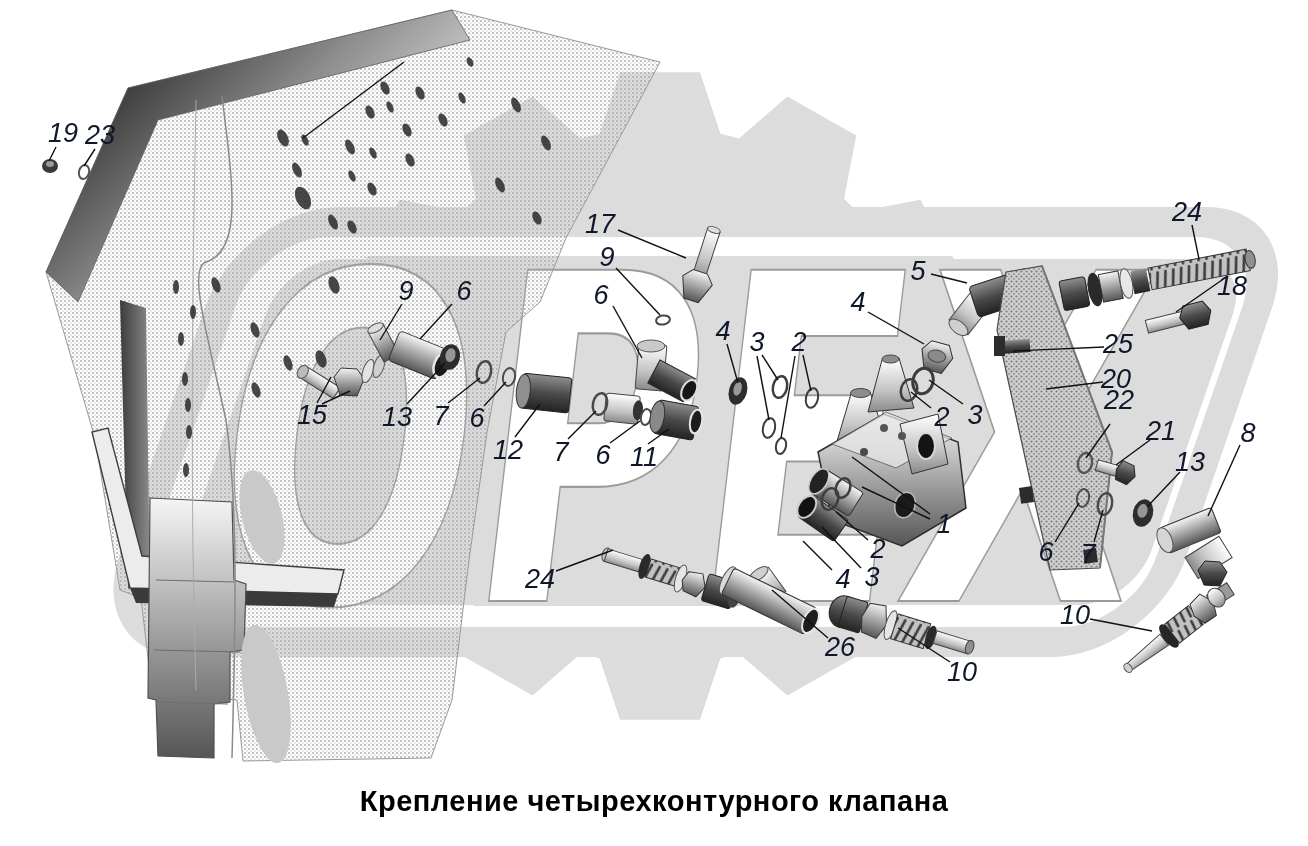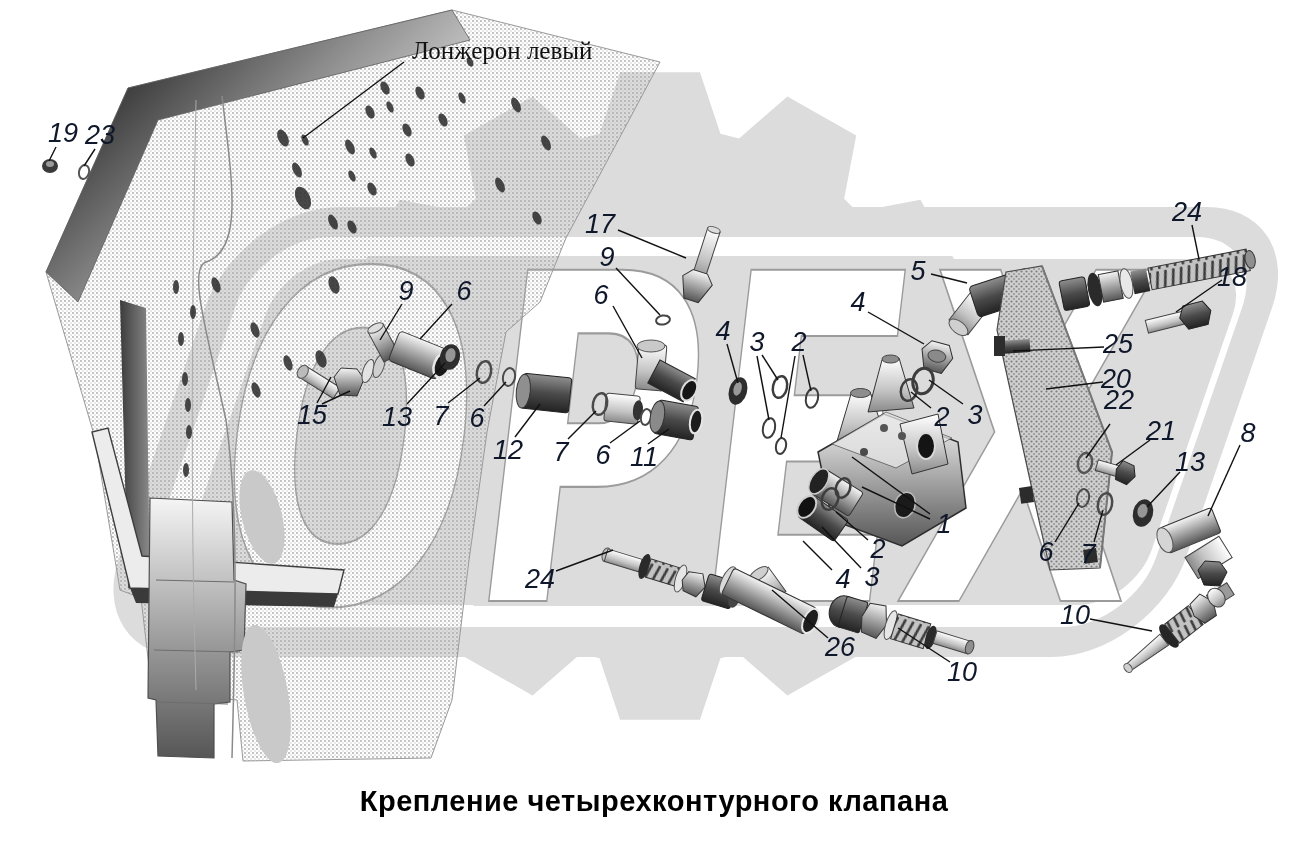--- a/index.html
+++ b/index.html
@@ -406,32 +406,31 @@
       <div class="callout" style="left: 799px; top: 342px;">2</div>
       <div class="callout" style="left: 858px; top: 302px;">4</div>
       <div class="callout" style="left: 942px; top: 417px;">2</div>
       <div class="callout" style="left: 975px; top: 415px;">3</div>
       <div class="callout" style="left: 944px; top: 524px;">1</div>
       <div class="callout" style="left: 878px; top: 549px;">2</div>
       <div class="callout" style="left: 872px; top: 577px;">3</div>
       <div class="callout" style="left: 843px; top: 579px;">4</div>
       <div class="callout" style="left: 918px; top: 271px;">5</div>
       <div class="callout" style="left: 1187px; top: 212px;">24</div>
-      <div class="callout" style="left: 1232px; top: 277px; font-style: italic;">18</div>
+      <div class="callout" style="left: 1232px; top: 286px; font-style: italic;">18</div>
       <div class="callout" style="left: 1118px; top: 344px;">25</div>
       <div class="callout" style="left: 1116px; top: 379px;">20</div>
       <div class="callout" style="left: 1119px; top: 400px;">22</div>
       <div class="callout" style="left: 1161px; top: 431px;">21</div>
       <div class="callout" style="left: 1190px; top: 462px;">13</div>
       <div class="callout" style="left: 1248px; top: 433px;">8</div>
       <div class="callout" style="left: 1046px; top: 552px;">6</div>
       <div class="callout" style="left: 1088px; top: 554px;">7</div>
       <div class="callout" style="left: 1075px; top: 615px;">10</div>
       <div class="callout" style="left: 540px; top: 579px;">24</div>
       <div class="callout" style="left: 840px; top: 647px;">26</div>
       <div class="callout" style="left: 962px; top: 672px;">10</div>
     </div>
 
-<div id="frame-label" style="left: 412px; top: 52px;">Лонжерон левый</div>
 
 <div id="title" style="top: 785px;">Крепление четырехконтурного клапана</div>
 
 </div>
 
 </body></html>

